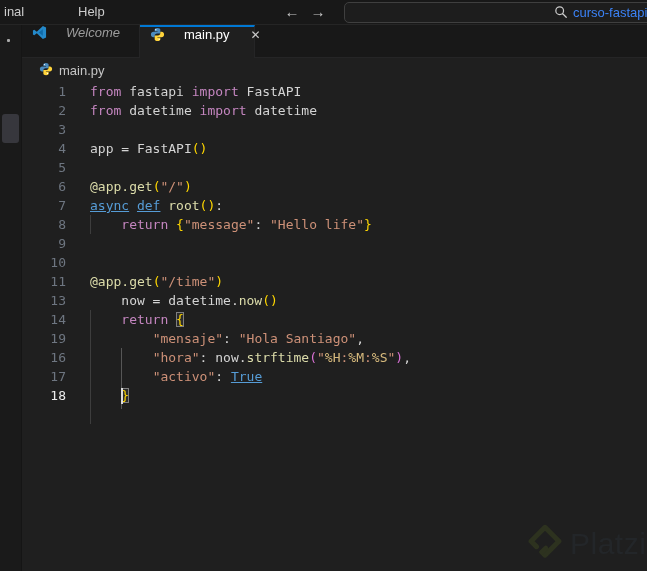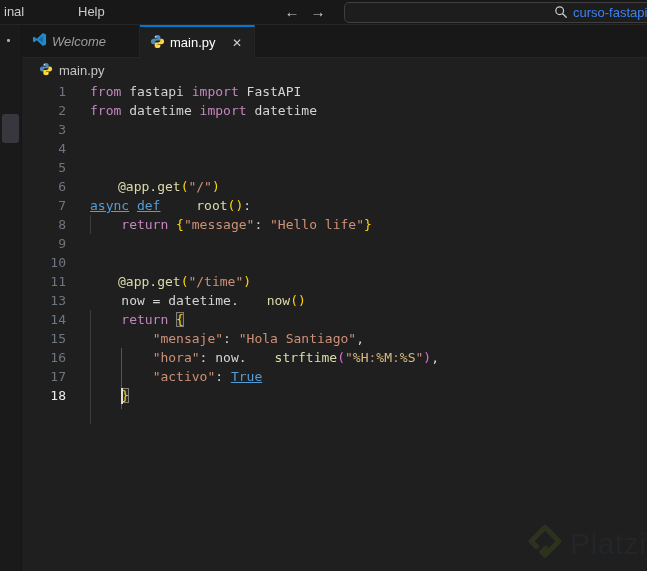--- a/index.html
+++ b/index.html
@@ -22,43 +22,43 @@
 
   
   .left-strip{position:absolute;left:0;top:25px;bottom:0;width:22px;background:#1a1a1a;
               border-right:1px solid #151515;box-sizing:border-box;z-index:6;}
   .strip-dot{position:absolute;left:7px;top:14px;width:3px;height:3px;background:#a9a9a9;border-radius:1px;}
   .strip-highlight{position:absolute;left:2px;top:89px;width:17px;height:29px;background:#37373d;border-radius:3px;}
 
   
   .tabbar{position:absolute;left:22px;top:25px;right:0;height:32px;background:#181818;
           border-bottom:1px solid #252526;box-sizing:content-box;display:flex;z-index:4;}
-  .tab{display:flex;align-items:center;height:32px;box-sizing:border-box;
-       border-right:1px solid #252526;font-size:13px;padding:0 10px;gap:5px;}
+  .tab{display:flex;height:32px;box-sizing:border-box;
+       border-right:1px solid #252526;font-size:13px;padding:0 10px;gap:19px;}
   .tab.inactive{width:118px;background:#181818;color:#9d9d9d;}
   .tab.inactive .tab-label{font-style:italic;}
   .tab.active{width:115px;background:#1f1f1f;color:#ffffff;border-top:2px solid #0078d4;
               height:33px;margin-bottom:-1px;position:relative;z-index:2;}
   .tab-close{margin-left:auto;font-size:12px;color:#cccccc;padding:1px 2px;border-radius:3px;}
 
   
   .breadcrumb{position:absolute;left:22px;top:58px;right:0;height:24px;display:flex;align-items:center;
               padding-left:17px;gap:6px;font-size:13px;color:#c5c5c5;background:#1f1f1f;}
 
   
   .editor{position:absolute;left:22px;top:82px;right:0;bottom:0;background:#1f1f1f;}
   .code-line{display:flex;height:19px;line-height:19px;
              font-family:"DejaVu Sans Mono","Liberation Mono",monospace;font-size:13px;}
   .ln{flex:none;width:44px;text-align:right;color:#6e7681;}
   .ln.active{color:#ececec;}
   .lc{margin-left:24px;white-space:pre;}
   .tk-pln{color:#d4d4d4;}
   .tk-imp{color:#c586c0;}
   .tk-kw{color:#569cd6;text-decoration:underline;}
-  .tk-fn{color:#dcdcaa;margin-left:28px;}
+  .tk-fn{color:#dcdcaa;}
   .tk-str{color:#ce9178;}
   .tk-esc{color:#d7ba7d;}
   .tk-b1{color:#ffd700;}
   .tk-b2{color:#da70d6;}
   .tk-b1m{color:#ffd700;box-shadow:inset 0 0 0 1px #7f7f7f;background:rgba(128,128,128,.12);}
   .tk-cur{display:inline-block;width:2px;height:16px;background:#dcdcdc;vertical-align:middle;margin-right:-2px;position:relative;top:-1px;}
   .indent-guide{position:absolute;width:1px;background:#3d3d3d;}
   .guide-root{left:68px;top:133px;height:19px;}
   .guide-time{left:68px;top:228px;height:114px;}
   .guide-dict{left:99px;top:266px;height:61px;background:#565656;}
@@ -141,20 +141,21 @@
         <div class="code-line">
           <div class="ln">2</div>
           <div class="lc"><span class="tk-imp">from</span><span class="tk-pln"> datetime </span><span class="tk-imp">import</span><span class="tk-pln"> datetime</span></div>
         </div>
         <div class="code-line">
           <div class="ln">3</div>
           <div class="lc"></div>
         </div>
         <div class="code-line">
           <div class="ln">4</div>
+          <div class="lc"><span class="tk-pln">app = FastAPI</span><span class="tk-b1">()</span></div>
         </div>
         <div class="code-line">
           <div class="ln">5</div>
           <div class="lc"></div>
         </div>
         <div class="code-line">
           <div class="ln">6</div>
           <div class="lc"><span class="tk-fn">@app.get</span><span class="tk-b1">(</span><span class="tk-str">"/"</span><span class="tk-b1">)</span></div>
         </div>
         <div class="code-line">
@@ -179,21 +180,21 @@
         </div>
         <div class="code-line">
           <div class="ln">13</div>
           <div class="lc"><span class="tk-pln">    now = datetime.</span><span class="tk-fn">now</span><span class="tk-b1">()</span></div>
         </div>
         <div class="code-line">
           <div class="ln">14</div>
           <div class="lc"><span class="tk-pln">    </span><span class="tk-imp">return</span><span class="tk-pln"> </span><span class="tk-b1m">{</span></div>
         </div>
         <div class="code-line">
-          <div class="ln">15</div>
+          <div class="ln">19</div>
           <div class="lc"><span class="tk-pln">        </span><span class="tk-str">"mensaje"</span><span class="tk-pln">: </span><span class="tk-str">"Hola Santiago"</span><span class="tk-pln">,</span></div>
         </div>
         <div class="code-line">
           <div class="ln">16</div>
           <div class="lc"><span class="tk-pln">        </span><span class="tk-str">"hora"</span><span class="tk-pln">: now.</span><span class="tk-fn">strftime</span><span class="tk-b2">(</span><span class="tk-str">"</span><span class="tk-esc">%H</span><span class="tk-str">:</span><span class="tk-esc">%M</span><span class="tk-str">:</span><span class="tk-esc">%S</span><span class="tk-str">"</span><span class="tk-b2">)</span><span class="tk-pln">,</span></div>
         </div>
         <div class="code-line">
           <div class="ln">17</div>
           <div class="lc"><span class="tk-pln">        </span><span class="tk-str">"activo"</span><span class="tk-pln">: </span><span class="tk-kw">True</span></div>
         </div>

